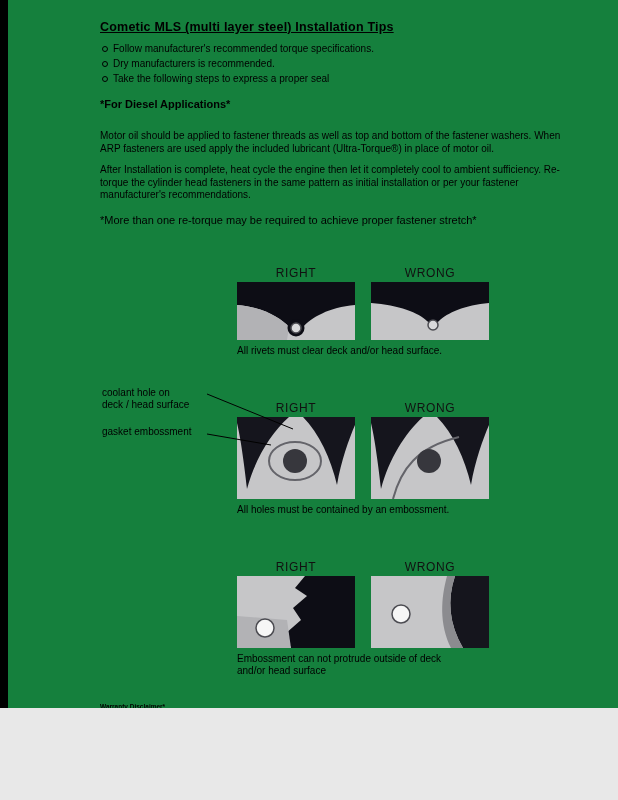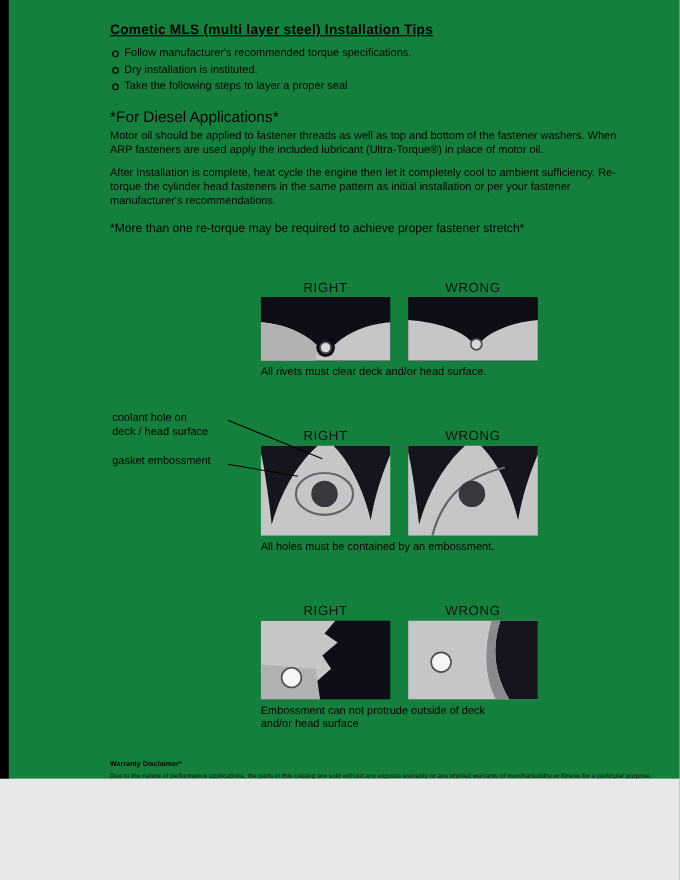--- a/index.html
+++ b/index.html
@@ -11,21 +11,21 @@
 
   .title { font-size:12.5px; font-weight:bold; text-decoration:underline; margin-bottom:9px; letter-spacing:0.2px; }
 
   .tips { list-style:none; font-size:10px; }
   .tips > li { position:relative; padding-left:13px; margin-bottom:3px; line-height:12px; }
   .tips > li::before { content:""; position:absolute; left:2px; top:3px; width:4px; height:4px; border:1px solid #000; border-radius:50%; }
   .subtips { list-style:none; margin-top:4px; }
   .subtips li { position:relative; padding-left:12px; margin-left:8px; margin-bottom:3px; line-height:12px; }
   .subtips li::before { content:""; position:absolute; left:2px; top:3.5px; width:4.5px; height:4.5px; background:#000; border-radius:50%; }
 
-  .diesel-heading { font-size:14px; font-weight:normal; margin-top:13px; margin-bottom:4px; }
+  .diesel-heading { font-size:11px; font-weight:bold; margin-top:13px; margin-bottom:20px; }
   .para { font-size:10px; line-height:12.5px; width:470px; margin-bottom:9px; }
   .note { font-size:11px; line-height:12.5px; margin-top:12px; margin-bottom:6px; }
 
   .diagrams { position:relative; margin-left:137px; margin-top:8px; width:252px; }
   .diag-row { display:flex; gap:16px; position:relative; }
   .fig-col { width:118px; }
   .fig-label { font-size:12px; text-align:center; letter-spacing:0.6px; margin-bottom:2px; color:#111;margin-top:32px; }
   .fig-col svg { display:block; }
   .caption { font-size:10px; line-height:12px; margin:5px 0 12px 0; white-space:pre-line; }
 
@@ -45,23 +45,23 @@
 
 <div class="page">
   <div class="left-bar"></div>
 
   <div class="content">
 
     <div class="title">Cometic MLS (multi layer steel) Installation Tips</div>
 
     <ul class="tips">
       <li>Follow manufacturer's recommended torque specifications.</li>
-      <li>Dry installation is instituted.</li>
+      <li>Dry manufacturers is recommended.</li>
       <li>
-        <span>Take the following steps to layer a proper seal</span>
+        <span>Take the following steps to express a proper seal</span>
       </li>
     </ul>
 
     <div class="diesel-heading">*For Diesel Applications*</div>
     <p class="para">Motor oil should be applied to fastener threads as well as top and bottom of the fastener washers. When ARP fasteners are used apply the included lubricant (Ultra-Torque®) in place of motor oil.</p>
     <p class="para">After Installation is complete, heat cycle the engine then let it completely cool to ambient sufficiency. Re-torque the cylinder head fasteners in the same pattern as initial installation or per your fastener manufacturer's recommendations.</p>
     <p class="note">*More than one re-torque may be required to achieve proper fastener stretch*</p>
 
     <div class="diagrams">
 

